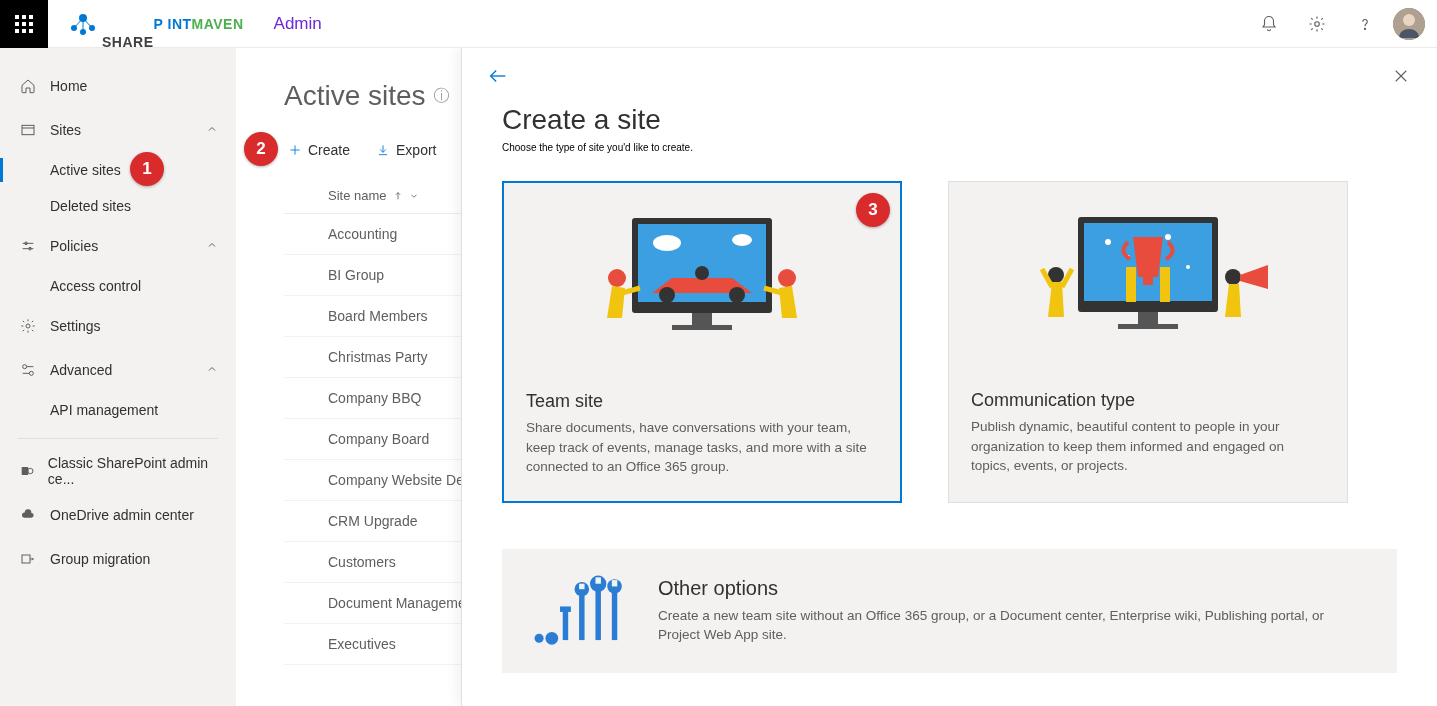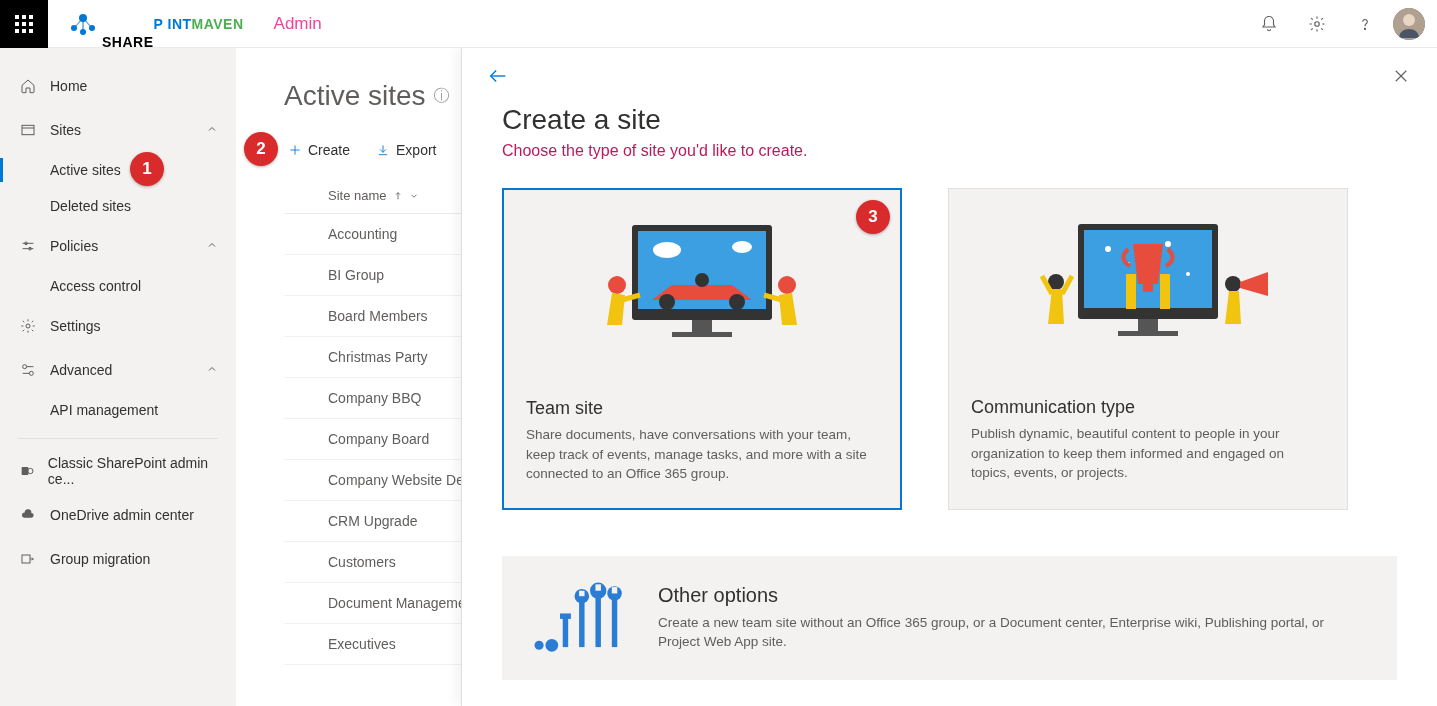--- a/index.html
+++ b/index.html
@@ -4,25 +4,25 @@
 <style>
   * { box-sizing: border-box; margin: 0; padding: 0; }
   html, body { height: 100%; font-family: "Segoe UI", -apple-system, sans-serif; color: #323130; background: #fff; overflow: hidden; }
   body { display: flex; flex-direction: column; }
 
   
   .topbar { height: 48px; display: flex; align-items: center; border-bottom: 1px solid #edebe9; background:#fff; }
   .waffle { width: 48px; height: 48px; background: #000; display:flex; align-items:center; justify-content:center; cursor:pointer;}
   .waffle svg { fill:#fff; }
   .brand-logo { margin-left: 20px; display:flex; align-items:center; font-weight:700; font-size:14px; color:#0078d4; letter-spacing:0.5px;}
-  .brand-logo .share { color:#000000;margin-top:37px; }
+  .brand-logo .share { color:#404040;margin-top:37px; }
   .brand-logo .point { color:#0078d4; }
   .brand-logo .maven { color:#4caf50; }
   .brand-logo svg { margin-right:4px; }
-  .admin-label { margin-left:30px; font-size:17px; font-weight:400; color:#ec4899; }
+  .admin-label { margin-left:30px; font-size:17px; font-weight:400; color:#6d28d9; }
   .topbar-spacer { flex:1; }
   .topbar-icon { width:48px; height:48px; display:flex; align-items:center; justify-content:center; color:#605e5c; cursor:pointer; }
   .avatar { width:32px; height:32px; border-radius:50%; background:#888; margin:0 12px 0 4px; overflow:hidden; display:flex; align-items:center; justify-content:center; }
   .avatar svg { width:32px; height:32px; }
 
   
   .shell { flex:1; display:flex; min-height:0; }
   .sidebar { width:236px; background:#f3f2f1; display:flex; flex-direction:column; padding-top:16px; font-size:14px; color:#323130; overflow-y:auto; }
   .nav-item { display:flex; align-items:center; height:44px; padding:0 18px; cursor:pointer; position:relative; }
   .nav-item .nicon { width:20px; display:flex; align-items:center; justify-content:center; color:#605e5c; margin-right:12px; }
@@ -41,21 +41,21 @@
   .colhdr { margin-top:14px; padding:10px 0 10px 44px; font-size:13px; color:#605e5c; display:flex; align-items:center; gap:6px; border-bottom:1px solid #edebe9;}
   .site-row { padding:12px 0 12px 44px; font-size:14px; color:#605e5c; border-bottom:1px solid #f3f2f1; }
 
   
   .panel { position:absolute; top:0; right:0; bottom:0; left:225px; background:#fff; border-left:1px solid #e1dfdd; box-shadow:-4px 0 12px rgba(0,0,0,.06); display:flex; flex-direction:column; }
   .panel-header { height:56px; display:flex; align-items:center; justify-content:space-between; padding:0 20px; }
   .back-btn, .close-btn { width:32px; height:32px; display:flex; align-items:center; justify-content:center; cursor:pointer; color:#0078d4; }
   .close-btn { color:#605e5c; }
   .panel-body { flex:1; overflow:auto; padding:0 40px 40px 40px; }
   .panel-title { font-size:28px; font-weight:400; color:#323130; }
-  .panel-sub { font-size:16px; color:#be185d; margin-top:6px; margin-bottom:28px;}
+  .panel-sub { font-size:10px; color:#000000; margin-top:6px; margin-bottom:28px;}
 
   .card-row { display:flex; gap:46px; }
   .site-card { width:400px; border:1px solid #e1dfdd; background:#f3f2f1; padding:0; cursor:pointer; position:relative;}
   .site-card.selected { border:2px solid #0078d4; }
   .card-illus { height:190px; background:#f3f2f1; display:flex; align-items:center; justify-content:center; overflow:hidden;}
   .card-text { padding:18px 22px 24px 22px; }
   .card-title { font-size:18px; font-weight:400; color:#323130; margin-bottom:6px;}
   .card-desc { font-size:13.5px; color:#605e5c; line-height:1.45; }
 
   .other-row { margin-top:46px; background:#f3f2f1; display:flex; align-items:center; padding:22px 28px; gap:28px;}

